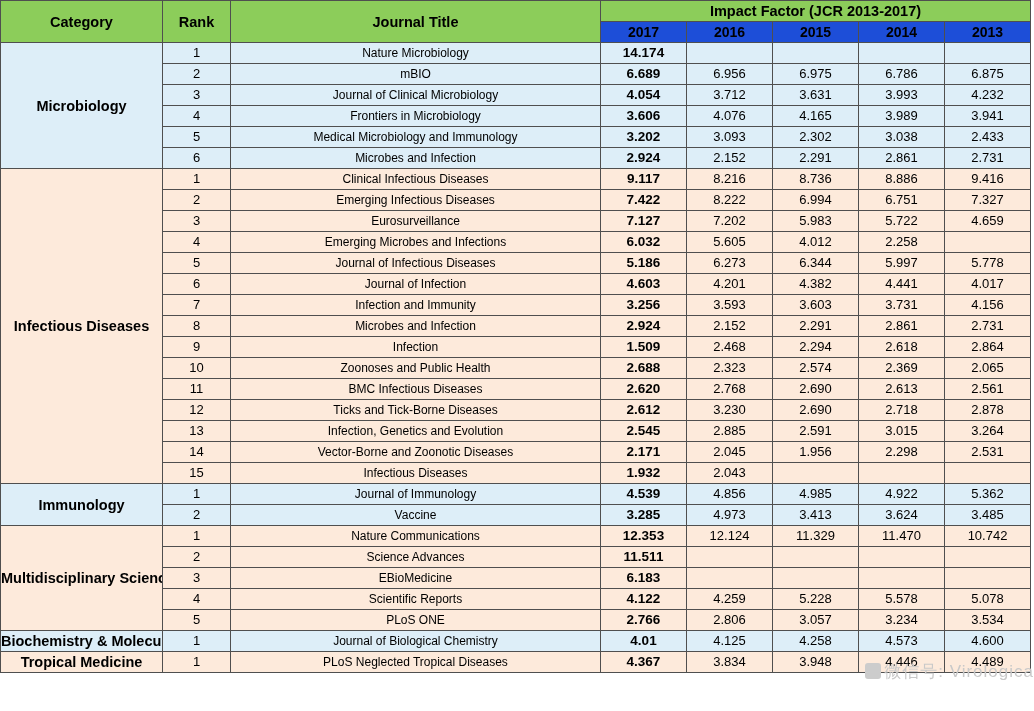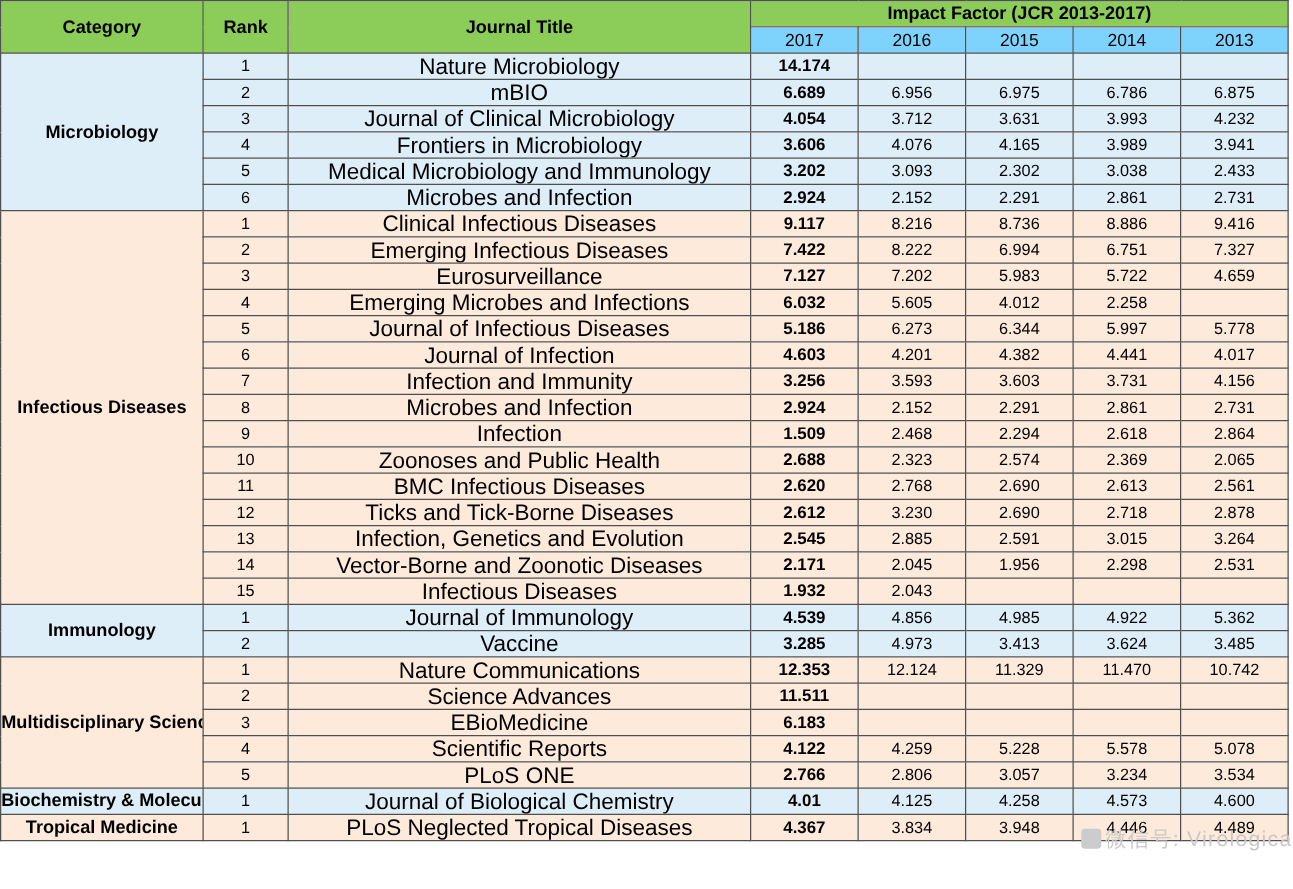--- a/index.html
+++ b/index.html
@@ -32,22 +32,22 @@
   }
   
   .hdr {
     background: #8ccd5a;
     font-weight: bold;
     font-size: 14.5px;
     height: 26px;
     line-height: 26px;
   }
   .hdr-sub {
-    background: #7dd3fc;
-    font-weight: normal;
+    background: #1d4ed8;
+    font-weight: bold;
     font-size: 14px;
     height: 24px;
     line-height: 24px;
   }
   
   .col-cat   { width: 162px; }
   .col-rank  { width: 68px; }
   .col-title { width: 370px; }
   .col-year  { width: 86px; }
 
@@ -59,21 +59,21 @@
     line-height: 17px;
   }
   .cat-blue   { background: #d6e9f5; }
   .cat-peach  { background: #fbe2cf; }
 
   
   .row-blue  td { background: #ddeef8; }
   .row-peach td { background: #fdeadb; }
 
   .rank { font-size: 13px; }
-  .title { font-size: 18px; }
+  .title { font-size: 12px; }
   .if2017 { font-weight: bold; }
   .yr { font-size: 13px; }
 
   .tall { height: 40px; line-height: 40px; }
 
   
   .watermark {
     position: absolute;
     right: 0;
     bottom: 28px;

